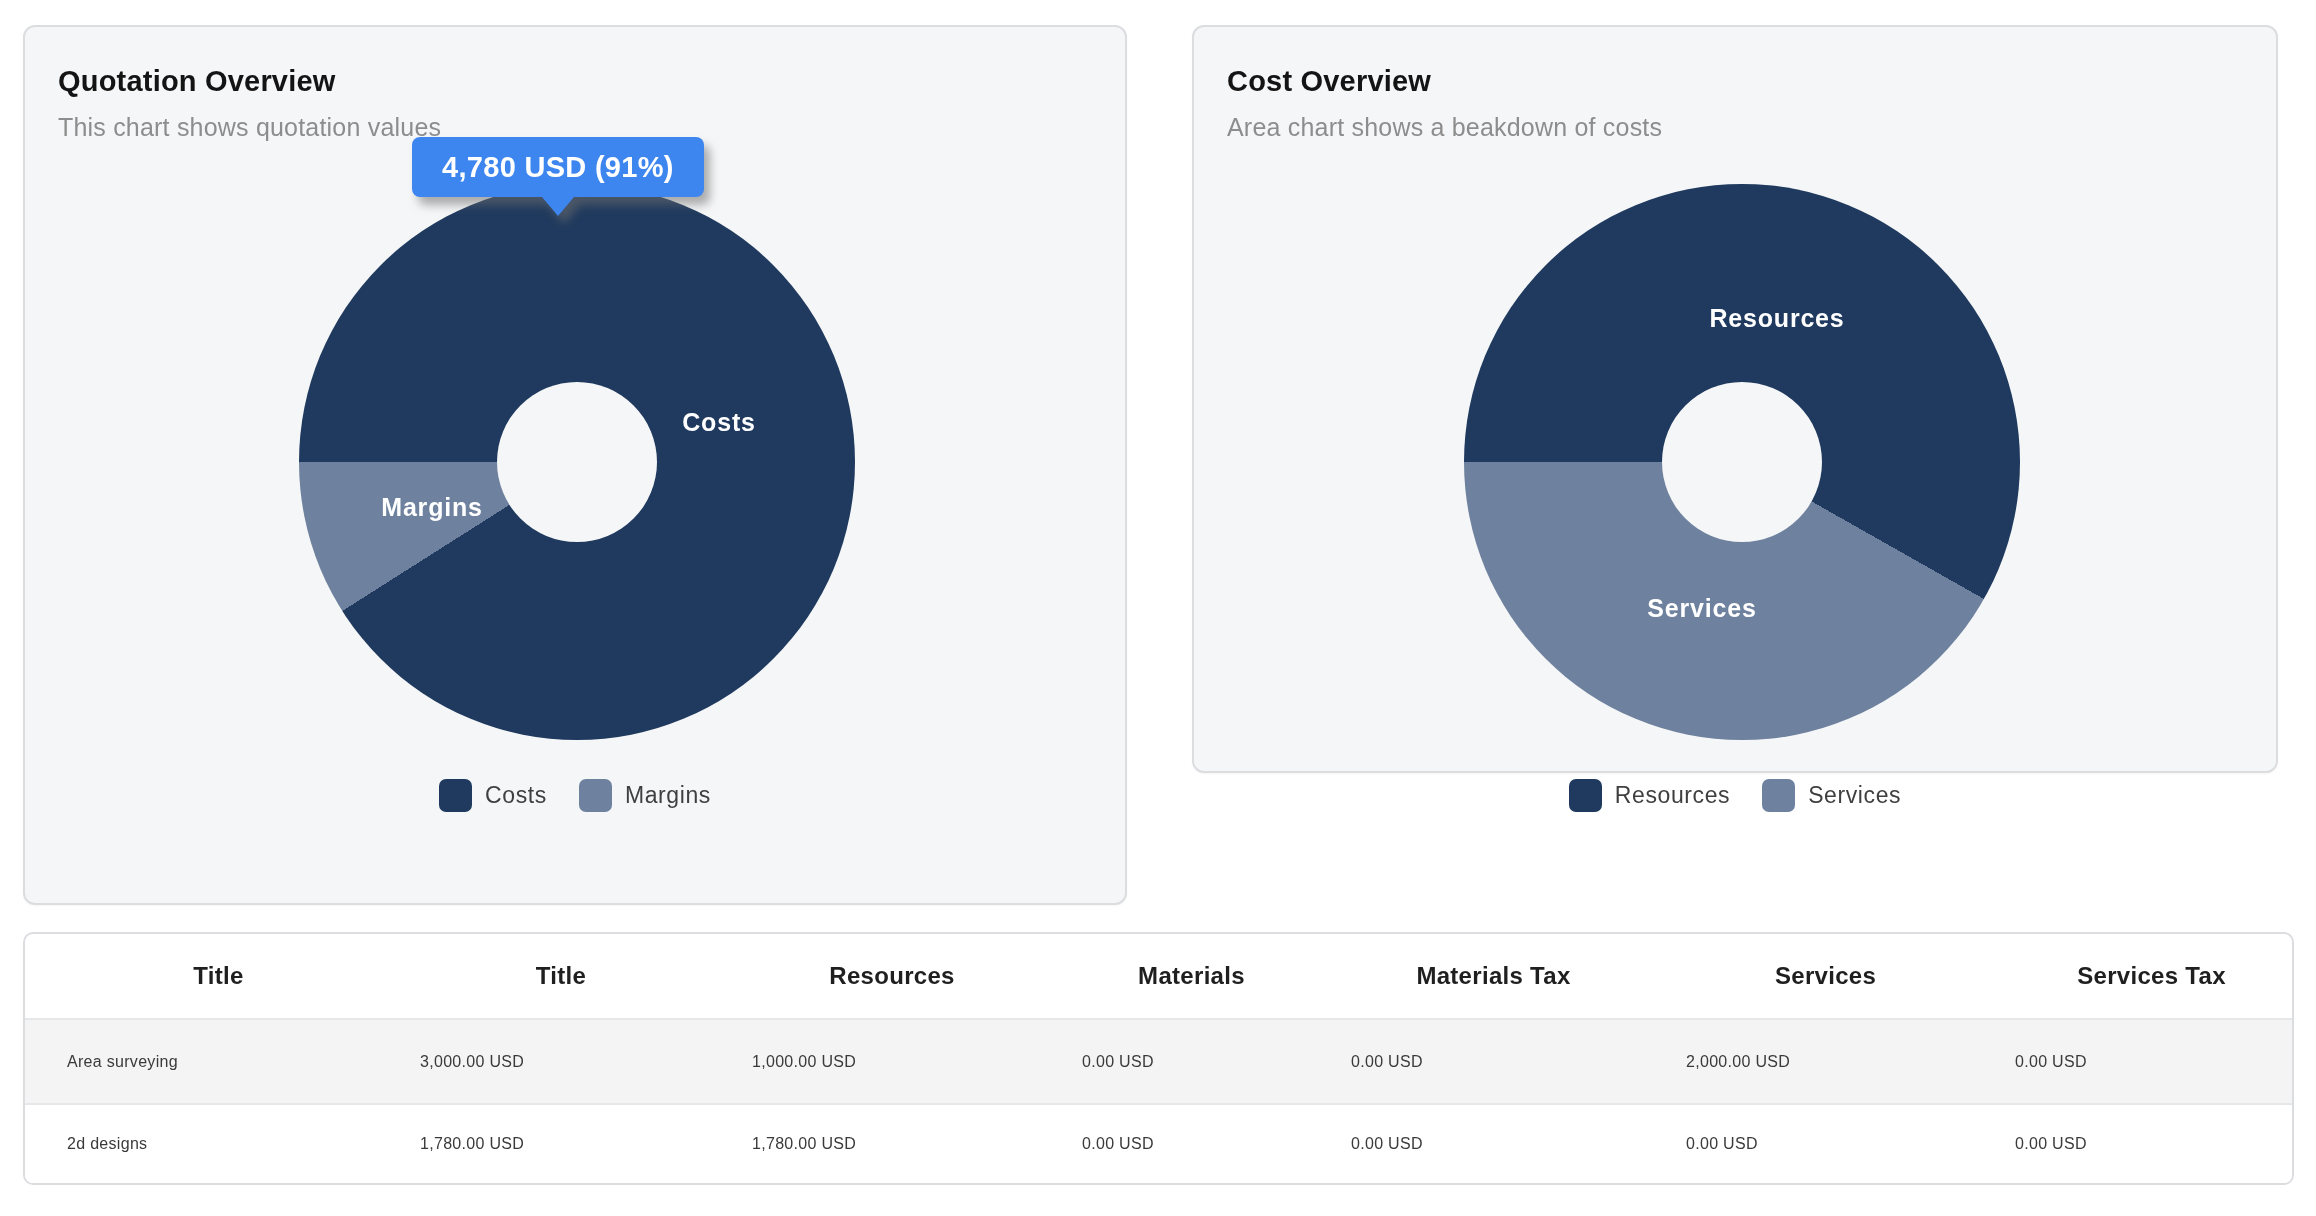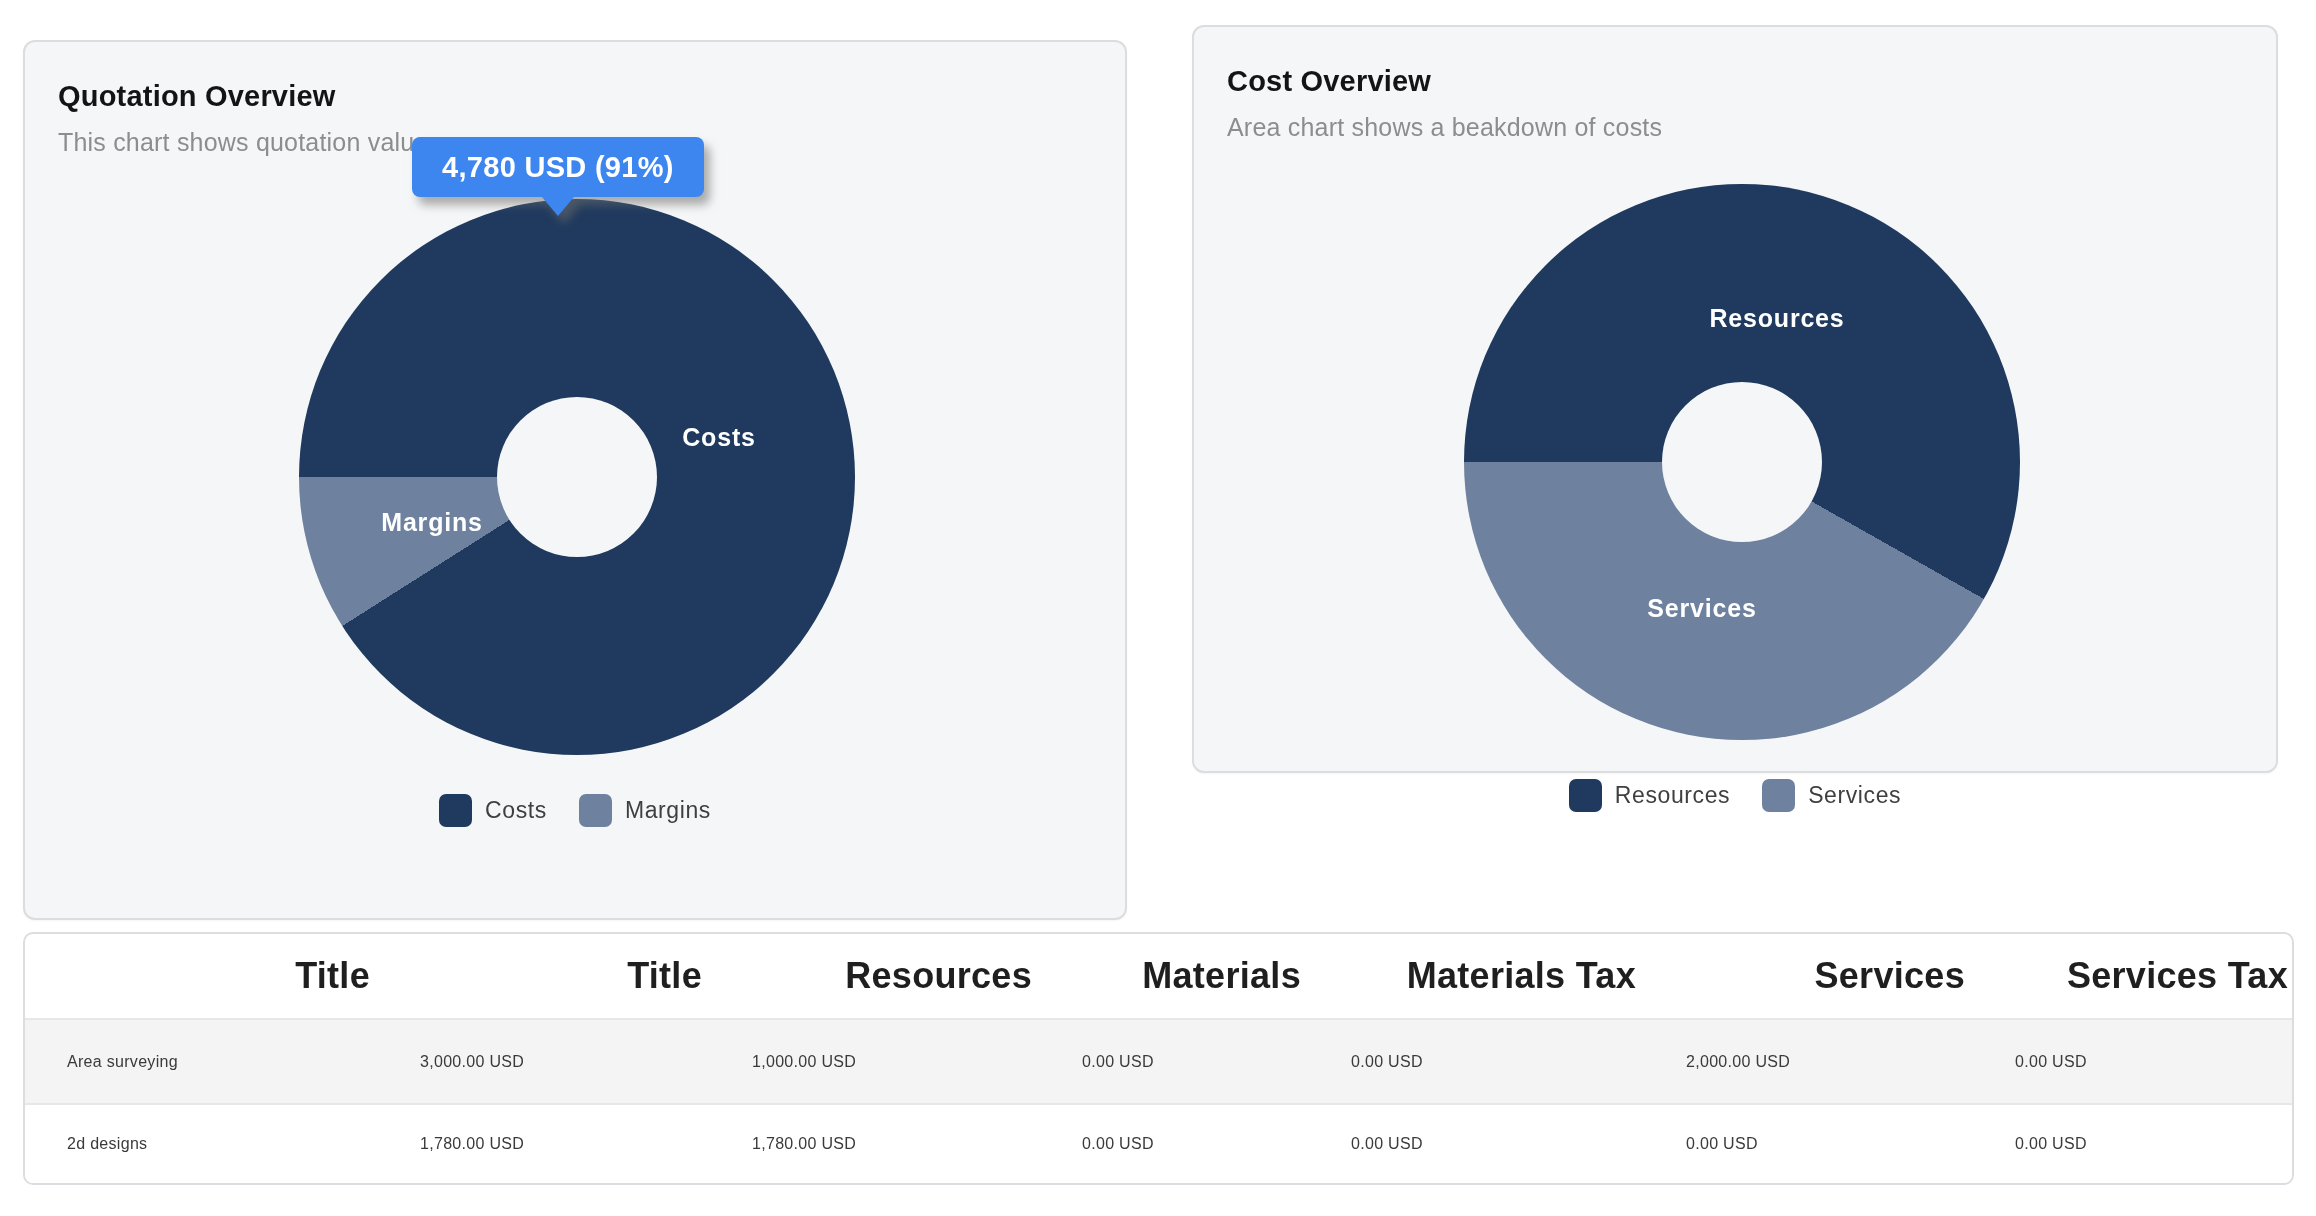--- a/index.html
+++ b/index.html
@@ -10,21 +10,21 @@
     overflow:hidden;
   }
   .card {
     position:absolute;
     background:#f5f6f7;
     border:2px solid #dcdde0;
     border-radius:12px;
     box-sizing:border-box;
     box-shadow:0 1px 2px rgba(0,0,0,0.04);
   }
-  #card-quotation { left:23px; top:40px; width:1104px; height:880px; }
+  #card-quotation { left:23px; top:25px; width:1104px; height:880px; }
   #card-cost      { left:1192px; top:25px; width:1086px; height:748px; }
 
   .card-title {
     position:absolute; left:33px; top:38px; margin:0;
     font-size:29px; font-weight:700; color:#141414; letter-spacing:0.2px;
   }
   .card-subtitle {
     position:absolute; left:33px; top:86px; margin:0;
     font-size:25px; font-weight:400; color:#8d8d8d; letter-spacing:0.2px;
   }
@@ -70,22 +70,22 @@
     border-top:19px solid #3d86f0;
   }
 
   #table-card {
     position:absolute; left:23px; top:932px; width:2271px; height:253px;
     background:#ffffff; border:2px solid #dcdde0; border-radius:10px;
     box-sizing:border-box; overflow:hidden;
   }
   table { width:100%; border-collapse:collapse; table-layout:fixed; }
   th {
-    height:84px; text-align:right; padding:0 8px 0 42px;
-    font-size:36px; font-weight:700; color:#1f1f1f; letter-spacing:0.3px;
+    height:84px; text-align:center; padding:0 8px 0 42px;
+    font-size:24px; font-weight:700; color:#1f1f1f; letter-spacing:0.3px;
   }
   td {
     height:83px; text-align:left; padding:0 8px 0 42px;
     font-size:16px; font-weight:400; color:#3a3a3a; letter-spacing:0.3px;
   }
   tbody tr { border-top:2px solid #e6e7e9; }
   tbody tr.odd  { background:#f4f4f5; }
   tbody tr.even { background:#ffffff; }
   tbody tr:last-child td { height:78px; }
 </style>

